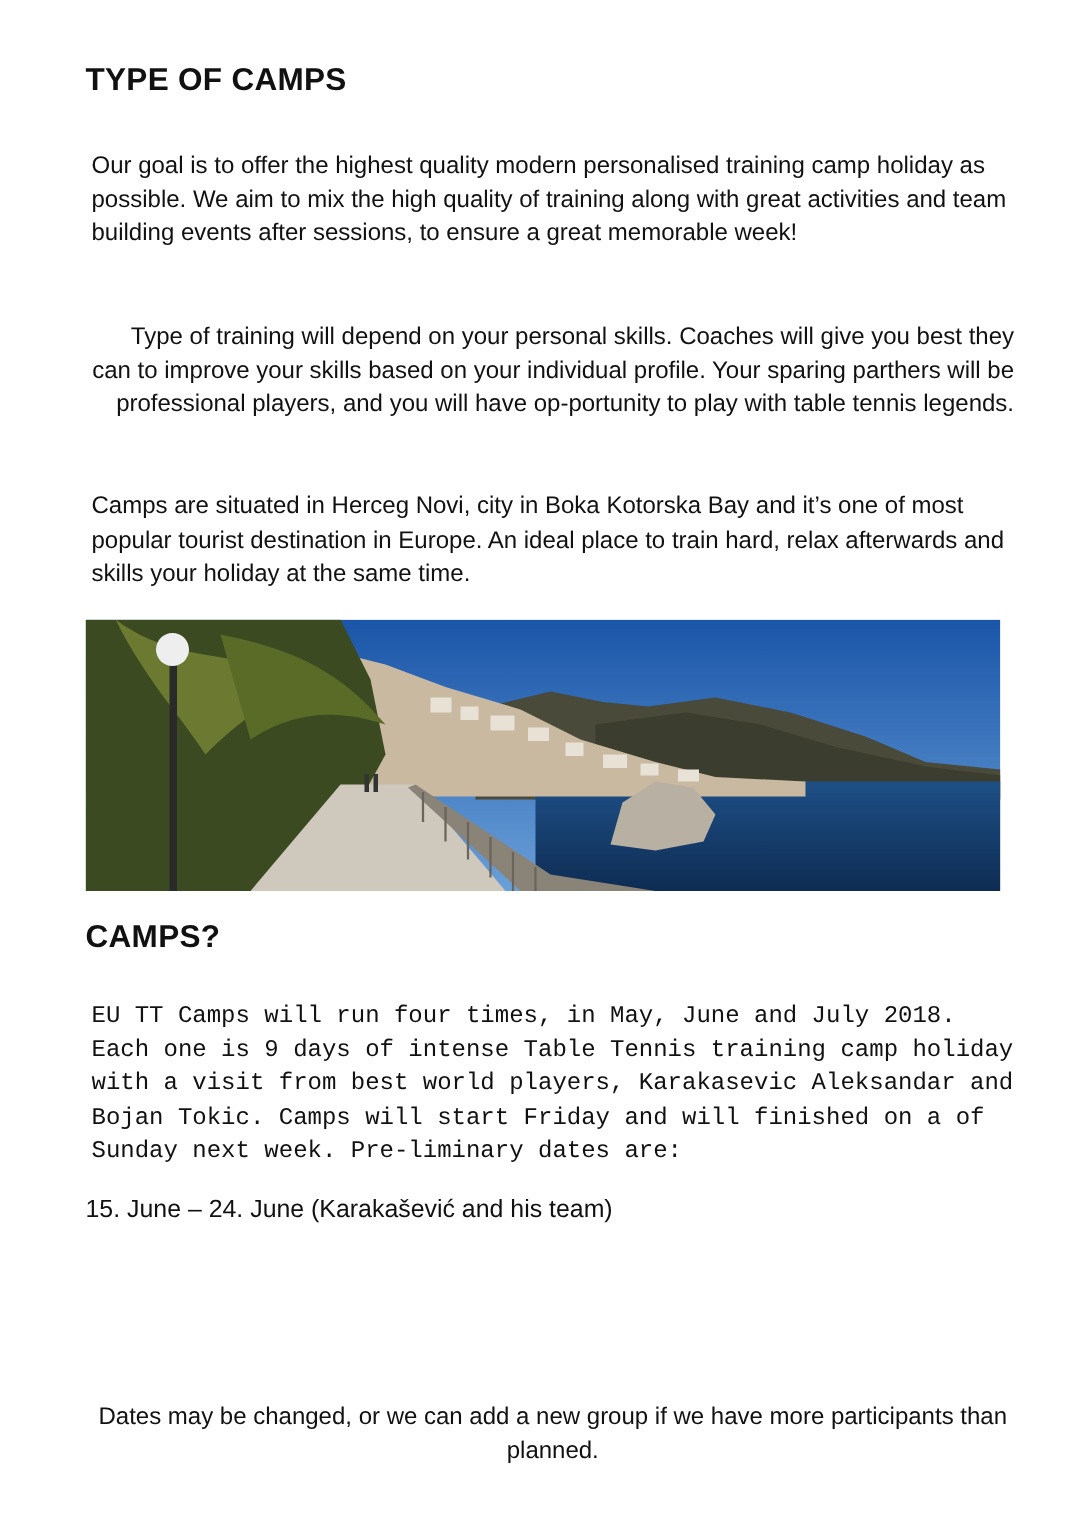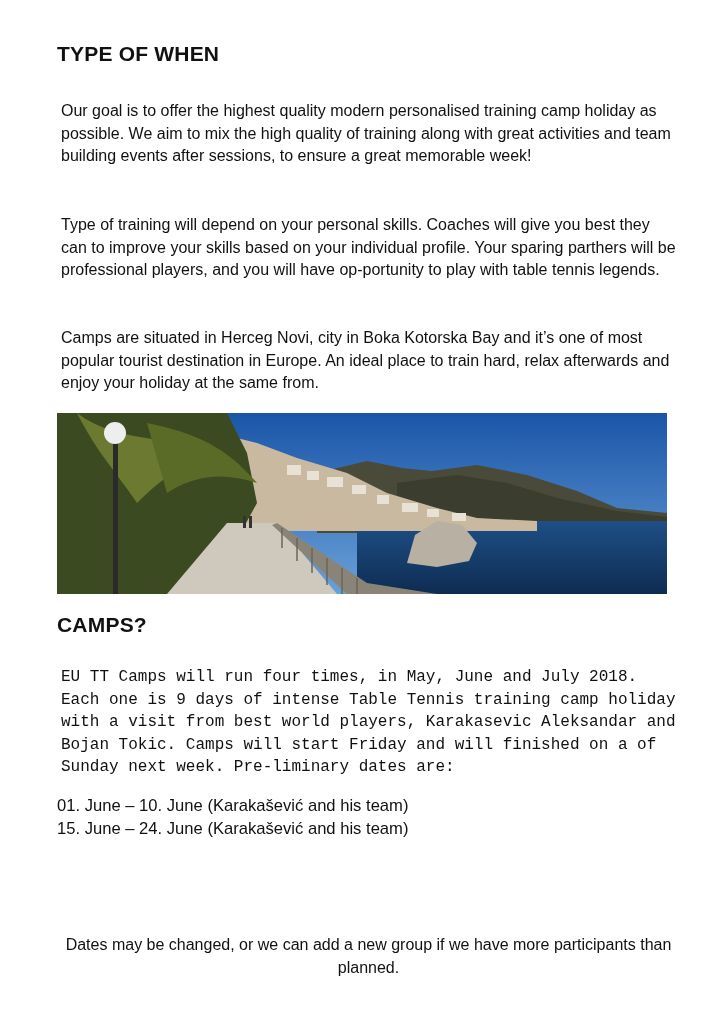--- a/index.html
+++ b/index.html
@@ -11,25 +11,25 @@
   p { margin: 4px; font-size: 16px; line-height: 22.5px; position: absolute; left: 0; width: 615px; }
   .hero { position: absolute; left: 0; top: 413px; width: 610px; height: 181px; overflow: hidden; }
   .list { position: absolute; left: 0; top: 795px; width: 615px; }
   .list div { font-size: 16.6px; line-height: 22.5px; white-space: nowrap; }
 </style>
 </head>
 <body>
 
 <div class="page">
 
-  <h1 style="top:42px;">TYPE OF WHEN</h1>
+  <h1 style="top:42px;">TYPE OF CAMPS</h1>
 
   <p style="top:96px;">Our goal is to offer the highest quality modern personalised training camp holiday as possible. We aim to mix the high quality of training along with great activities and team building events after sessions, to ensure a great memorable week!</p>
-  <p style="top:210px;">Type of training will depend on your personal skills. Coaches will give you best they can to improve your skills based on your individual profile. Your sparing parthers will be professional players, and you will have op-portunity to play with table tennis legends.</p>
-  <p style="top:323px;">Camps are situated in Herceg Novi, city in Boka Kotorska Bay and it’s one of most popular tourist destination in Europe. An ideal place to train hard, relax afterwards and enjoy your holiday at the same from.</p>
+  <p style="top:210px;text-align:right;">Type of training will depend on your personal skills. Coaches will give you best they can to improve your skills based on your individual profile. Your sparing parthers will be professional players, and you will have op-portunity to play with table tennis legends.</p>
+  <p style="top:323px;">Camps are situated in Herceg Novi, city in Boka Kotorska Bay and it’s one of most popular tourist destination in Europe. An ideal place to train hard, relax afterwards and skills your holiday at the same time.</p>
 
   <div class="hero" title="Seaside promenade with palm trees, town on hillside, mountains and bay">
     <svg width="610" height="181" viewBox="0 0 610 181" xmlns="http://www.w3.org/2000/svg">
       <defs>
         <linearGradient id="sky" x1="0" y1="0" x2="0" y2="1">
           <stop offset="0" stop-color="#1a55a8"></stop>
           <stop offset="1" stop-color="#6aa0d8"></stop>
         </linearGradient>
         <linearGradient id="sea" x1="0" y1="0" x2="0" y2="1">
           <stop offset="0" stop-color="#1e4f86"></stop>
@@ -79,19 +79,18 @@
       <rect x="186" y="103" width="3" height="12" fill="#333"></rect>
       <rect x="192" y="103" width="3" height="12" fill="#333"></rect>
     </svg>
   </div>
 
   <h1 style="top:613px;">CAMPS?</h1>
 
   <p style="top:662px;font-family:Liberation Mono, monospace;">EU TT Camps  will run four times, in May, June and July 2018. Each one is 9 days of intense Table Tennis training camp holiday with a visit from best world players, Karakasevic Aleksandar and Bojan Tokic. Camps will start Friday and will finished on a of Sunday next week. Pre-liminary dates are:</p>
 
   <div class="list">
-    <div>01. June – 10. June (Karakašević and his team)</div>
     <div>15. June – 24. June (Karakašević and his team)</div>
   </div>
 
   <p style="top:930px;text-align:center;">Dates may be changed, or we can add a new group  if we have more participants than planned.</p>
 
 </div>
 
 </body></html>

